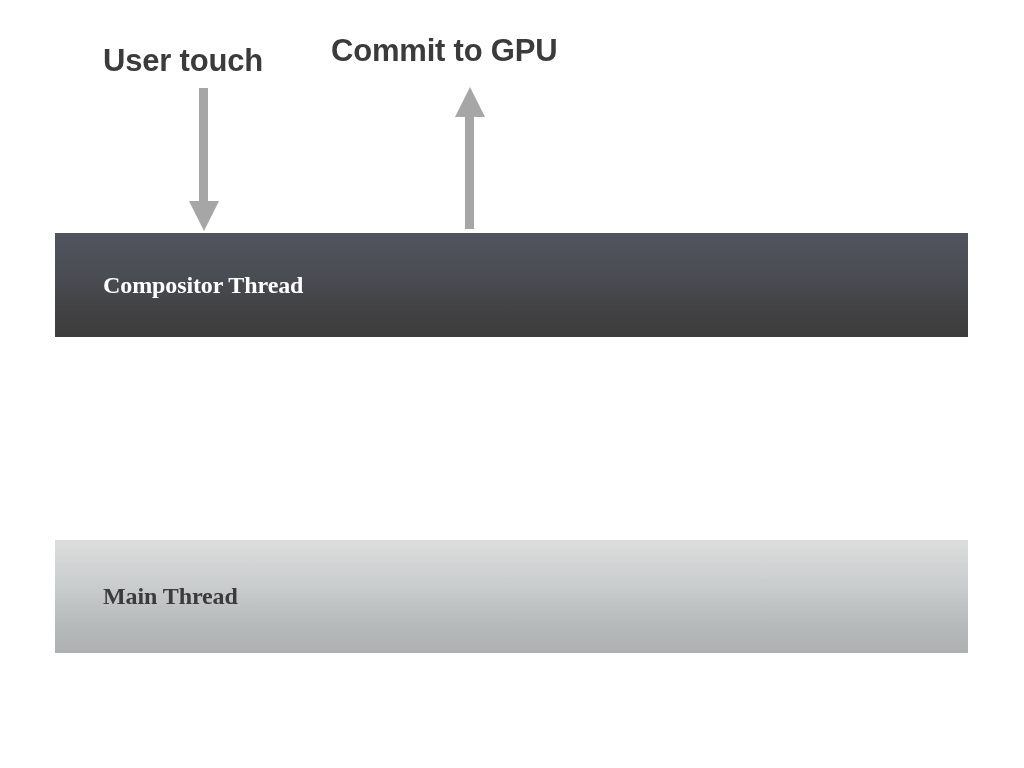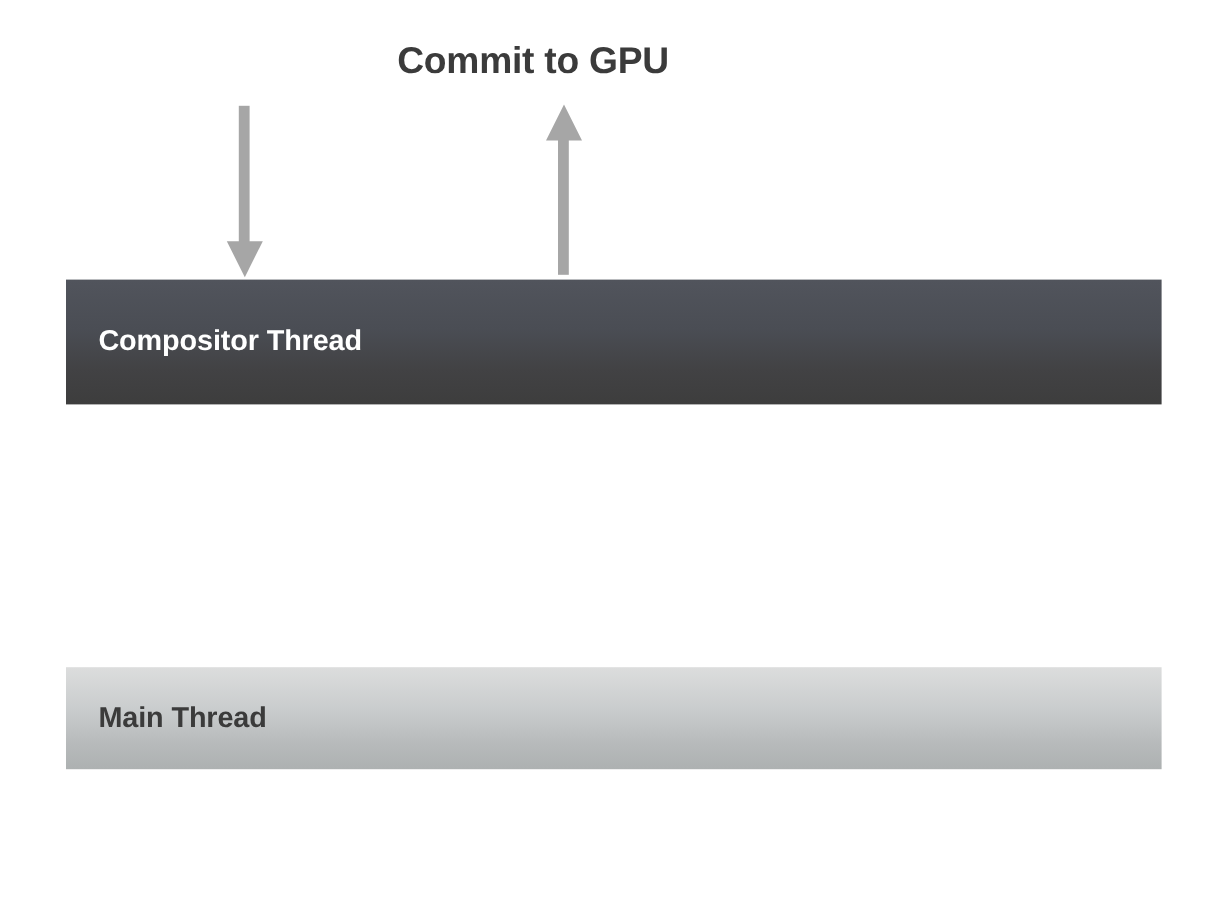--- a/index.html
+++ b/index.html
@@ -59,52 +59,53 @@
 
   
   .thread-bar {
     position: absolute;
     left: 55px;
     width: 913px;
     display: flex;
     align-items: center;
   }
   .thread-label {
-    font-family: Liberation Sans, sans-serif;
+    font-family: Liberation Serif, serif;
     font-weight: bold;
     font-size: 24px;
     letter-spacing: -0.1px;
     white-space: nowrap;
-    padding-left: 27px;
+    padding-left: 48px;
   }
 
   #bar-compositor-thread {
     top: 233px;
     height: 104px;
     background: linear-gradient(to bottom, #51545c 0%, #4a4d54 40%, #424244 72%, #3d3d3d 100%);
   }
   #bar-compositor-thread .thread-label {
     color: #ffffff;
   }
 
   #bar-main-thread {
-    top: 556px;
-    height: 85px;
+    top: 540px;
+    height: 113px;
     background: linear-gradient(to bottom, #dcdddd 0%, #c9cccd 42%, #b7babb 75%, #adb1b1 100%);
     text-align: right;
   }
   #bar-main-thread .thread-label {
     color: #3b3b3b;
   }
 </style>
 </head>
 <body>
 
 <div id="stage">
 
+  <div class="callout-label" id="label-user-touch">User touch</div>
 
   <div class="callout-label" id="label-commit-gpu">Commit to GPU</div>
 
   <svg class="arrow-svg" id="arrow-user-touch" width="36" height="144" viewBox="0 0 36 144">
     <g fill="#a6a6a6">
       <rect x="13" y="0" width="9" height="115"></rect>
       <polygon points="3,113 33,113 18,143"></polygon>
     </g>
   </svg>
 

